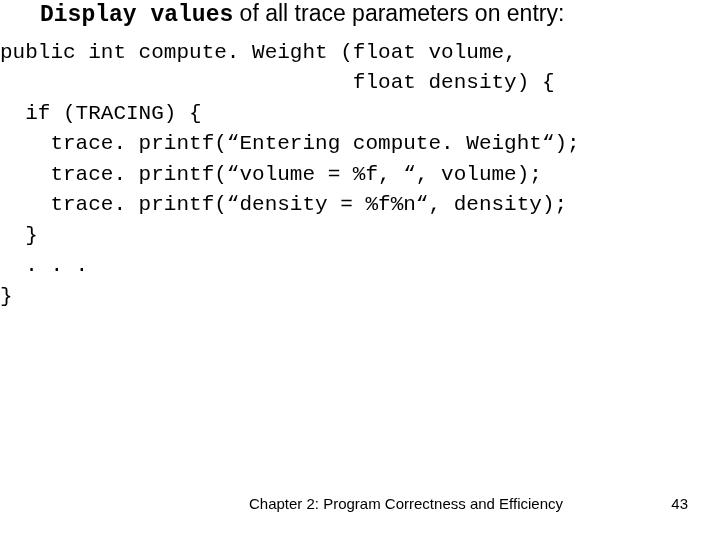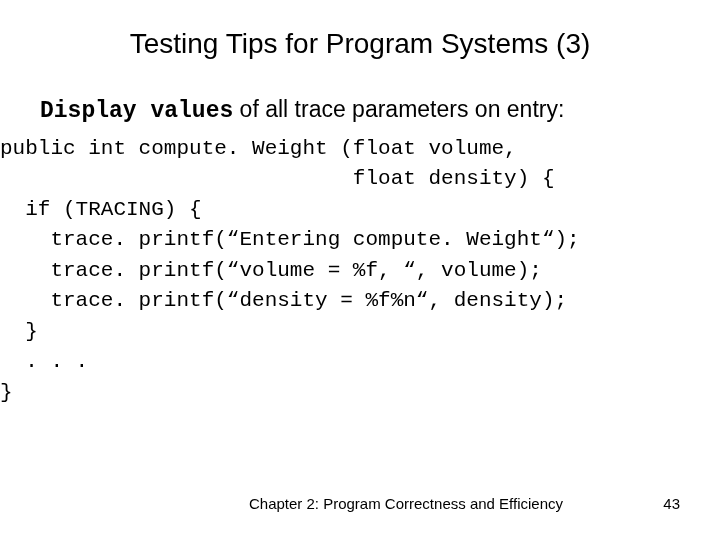--- a/index.html
+++ b/index.html
@@ -45,30 +45,29 @@
     position: absolute;
     bottom: 28px;
     width: 100%;
     text-align: center;
     font-size: 15px;
     padding-left: 46px;
   }
   .footer-right {
     position: absolute;
     bottom: 28px;
-    right: 40px;
+    right: 32px;
     font-size: 15px;
   }
 </style>
 </head>
 <body>
 
 <div class="slide">
 
-  <div class="title">Testing Tips for Program Systems (3)</div>
 
   <div class="subtitle">
     <span class="bold">Display values</span><span> of all trace parameters on entry:</span>
   </div>
 
   <div class="code">public int compute. Weight (float volume,
                             float density) {
   if (TRACING) {
     trace. printf(“Entering compute. Weight“);
     trace. printf(“volume = %f, “, volume);

